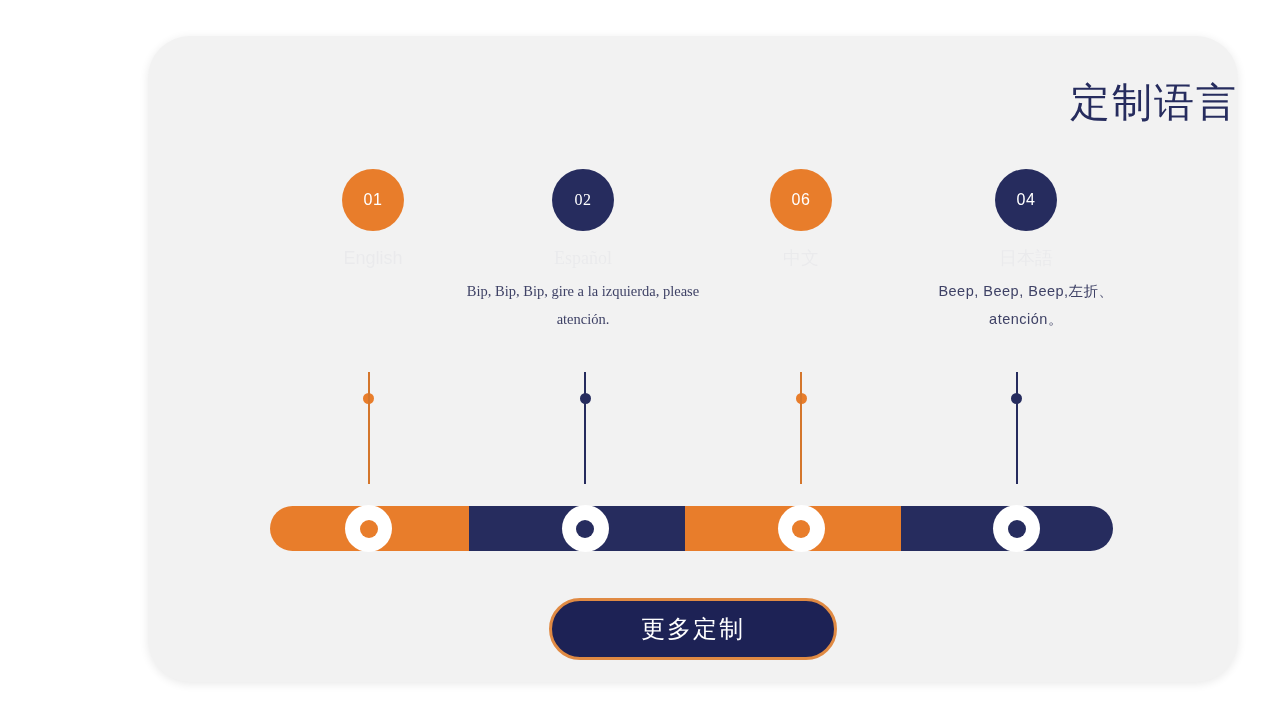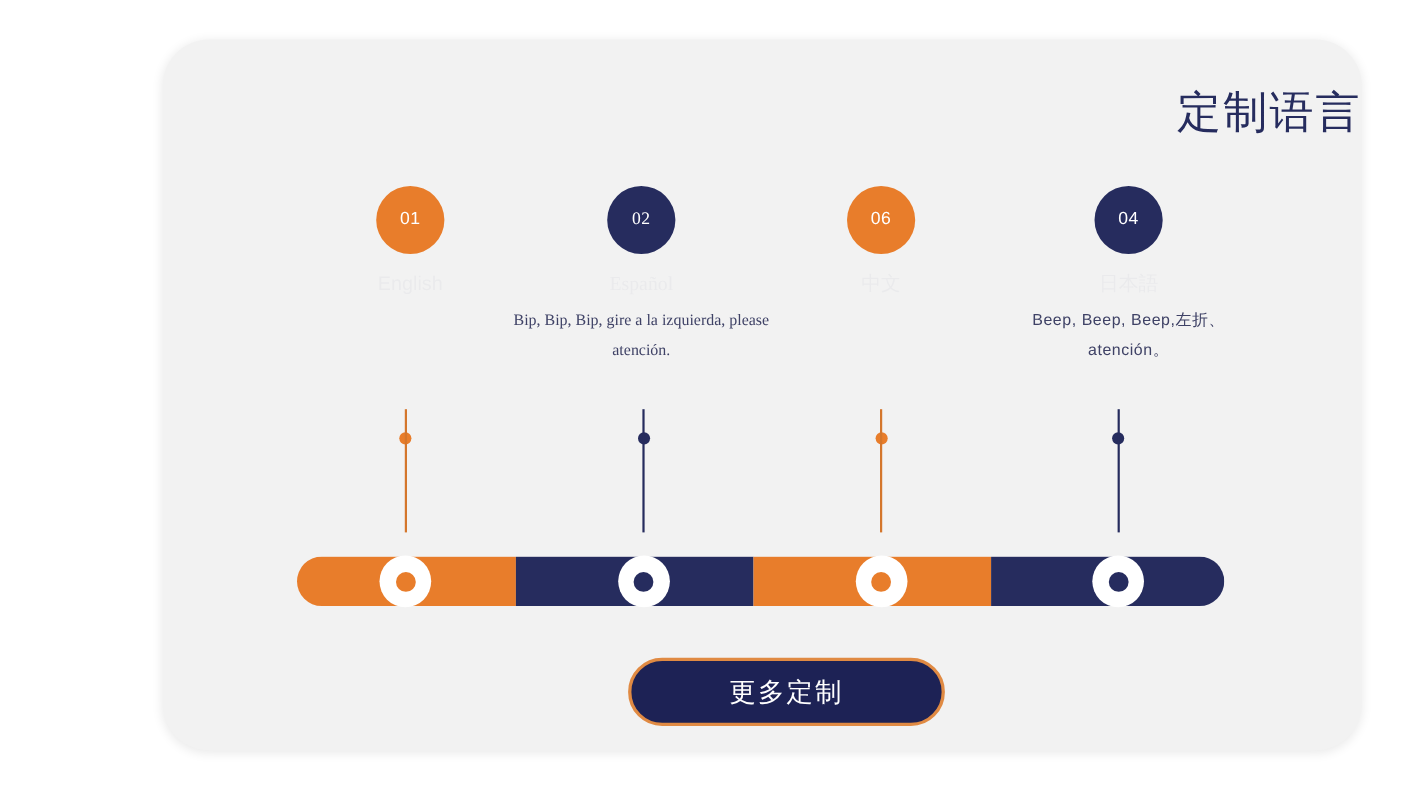--- a/index.html
+++ b/index.html
@@ -155,21 +155,21 @@
     border-radius: 50%;
     left: -9px;
     top: 13.5px;
   }
   .node .core.orange { background: #e87d2b; }
   .node .core.navy   { background: #262c5e; }
 
   
   .cta {
     position: absolute;
-    left: 423px;
+    left: 401px;
     top: 562px;
     width: 288px;
     height: 62px;
     border-radius: 31px;
     background: #1d2255;
     border: 3px solid #e08a43;
     box-sizing: border-box;
     display: flex;
     align-items: center;
     justify-content: center;

